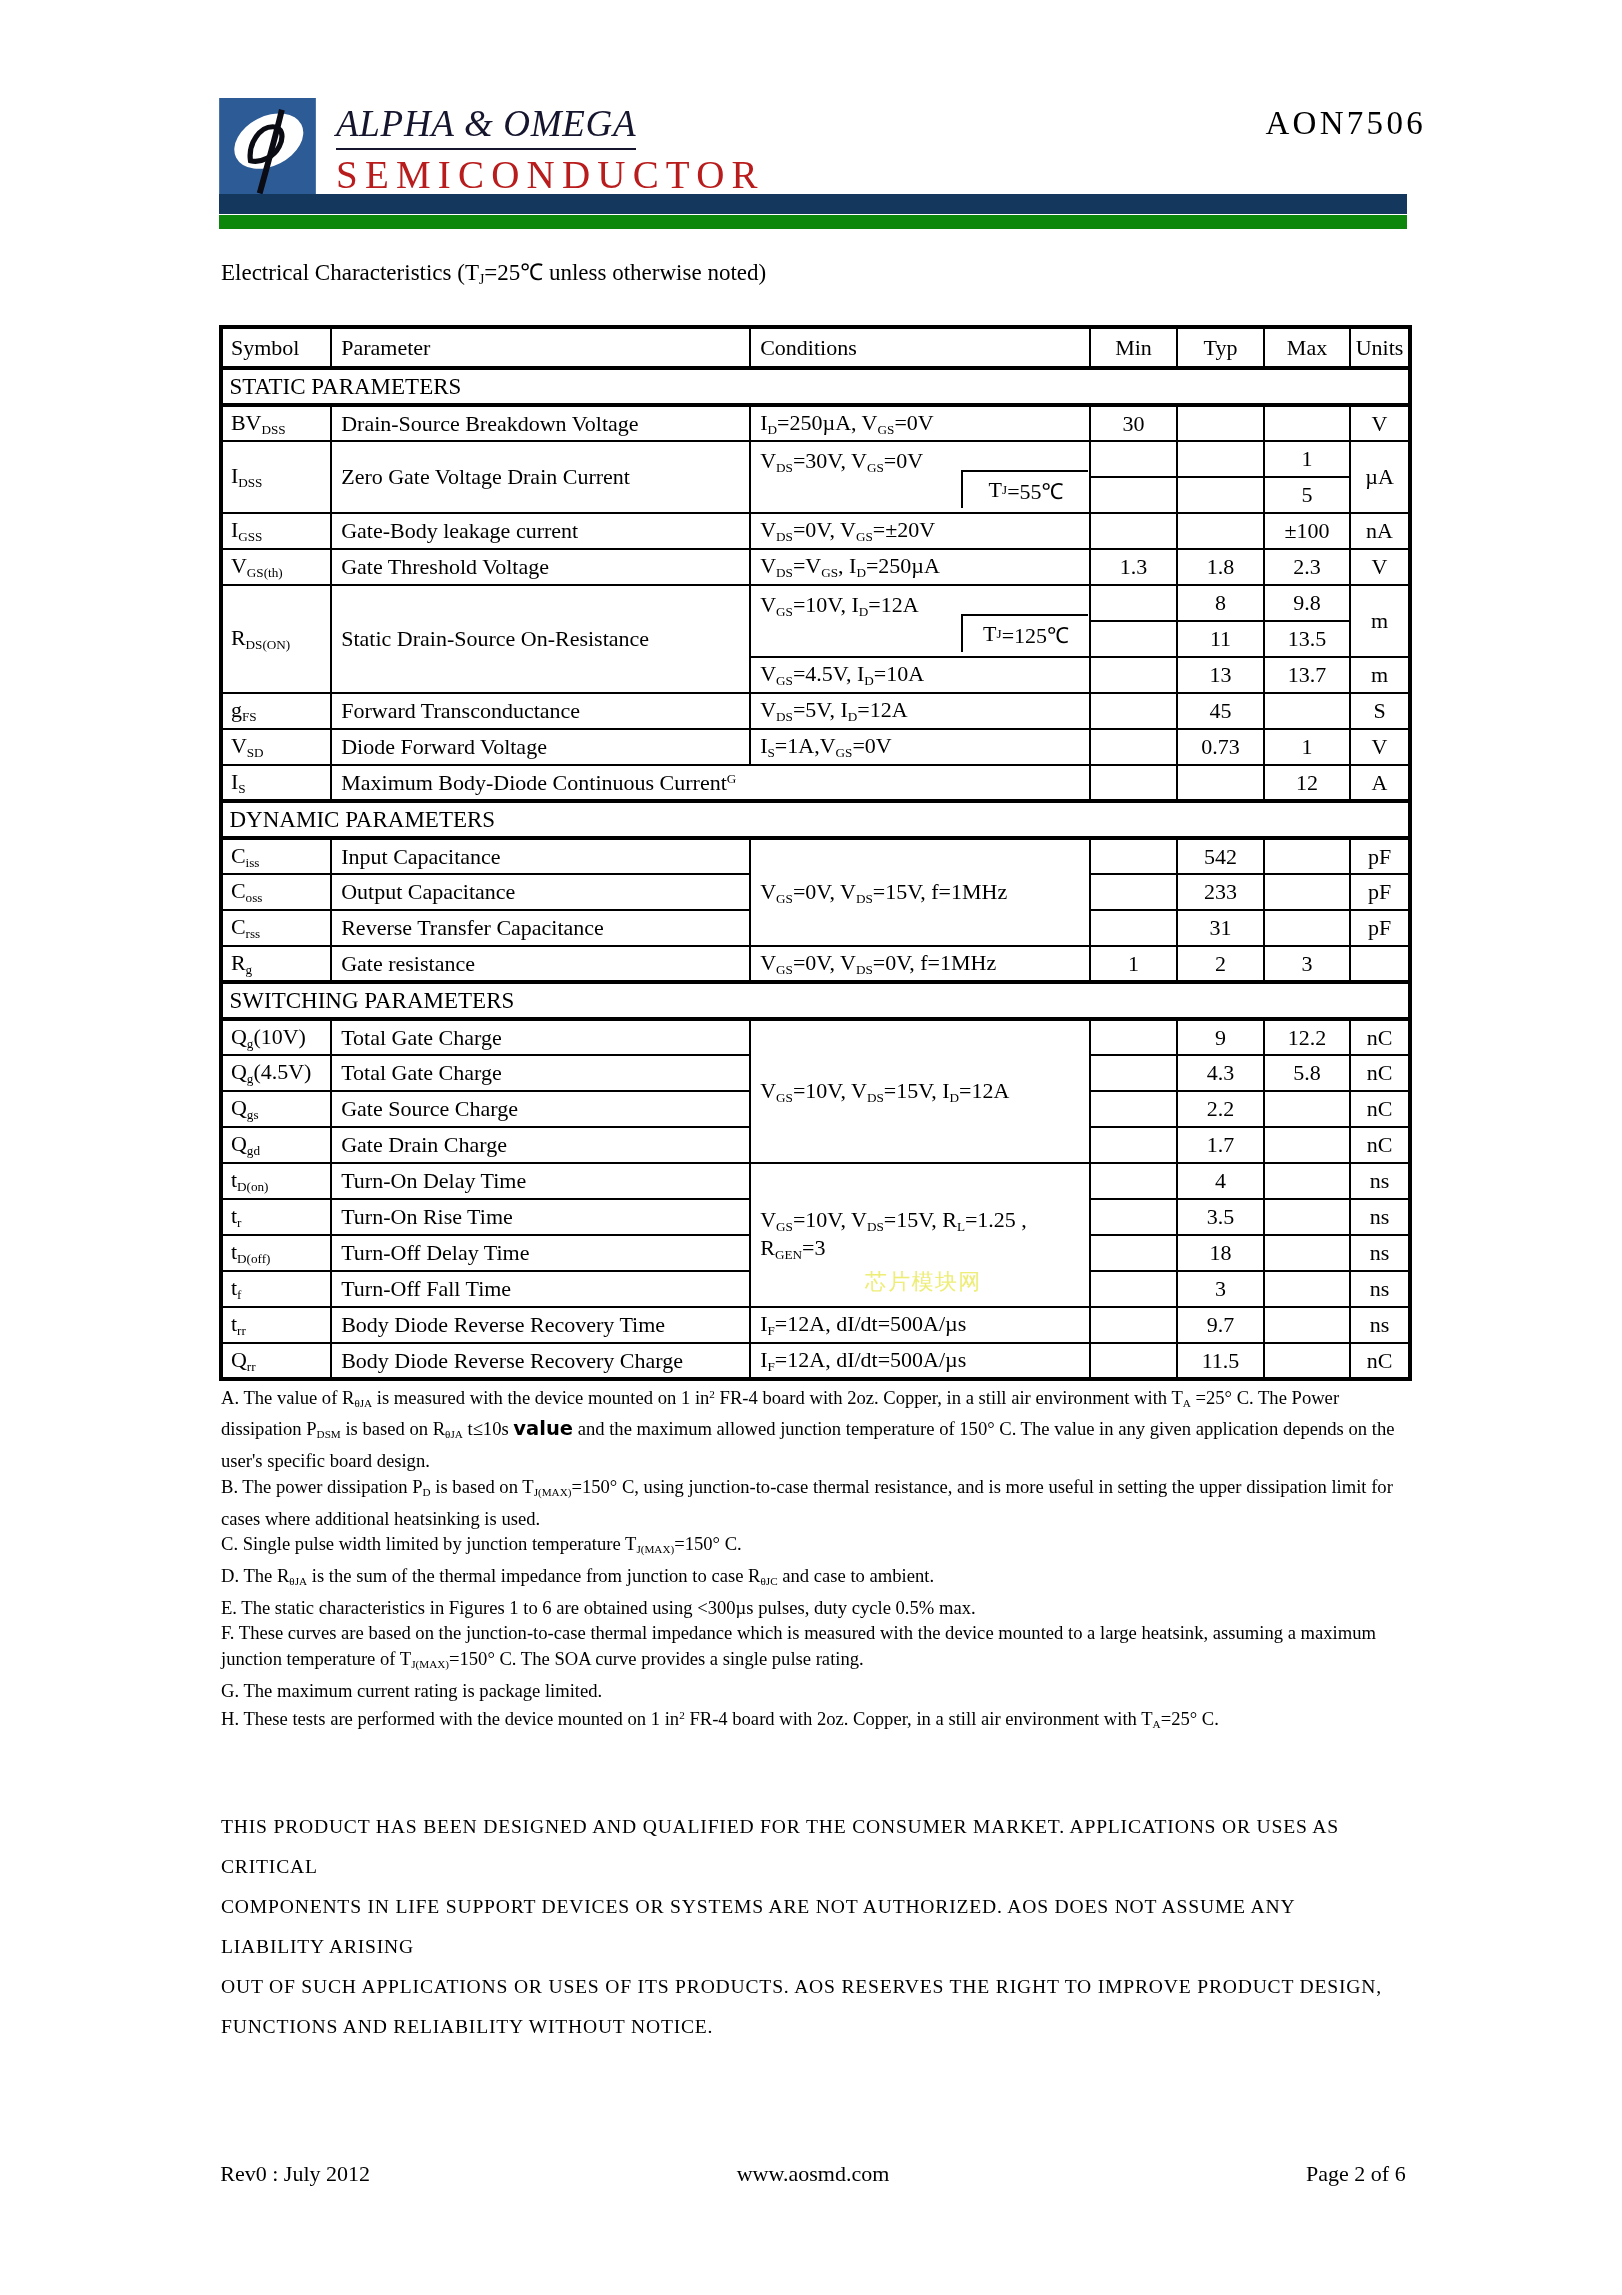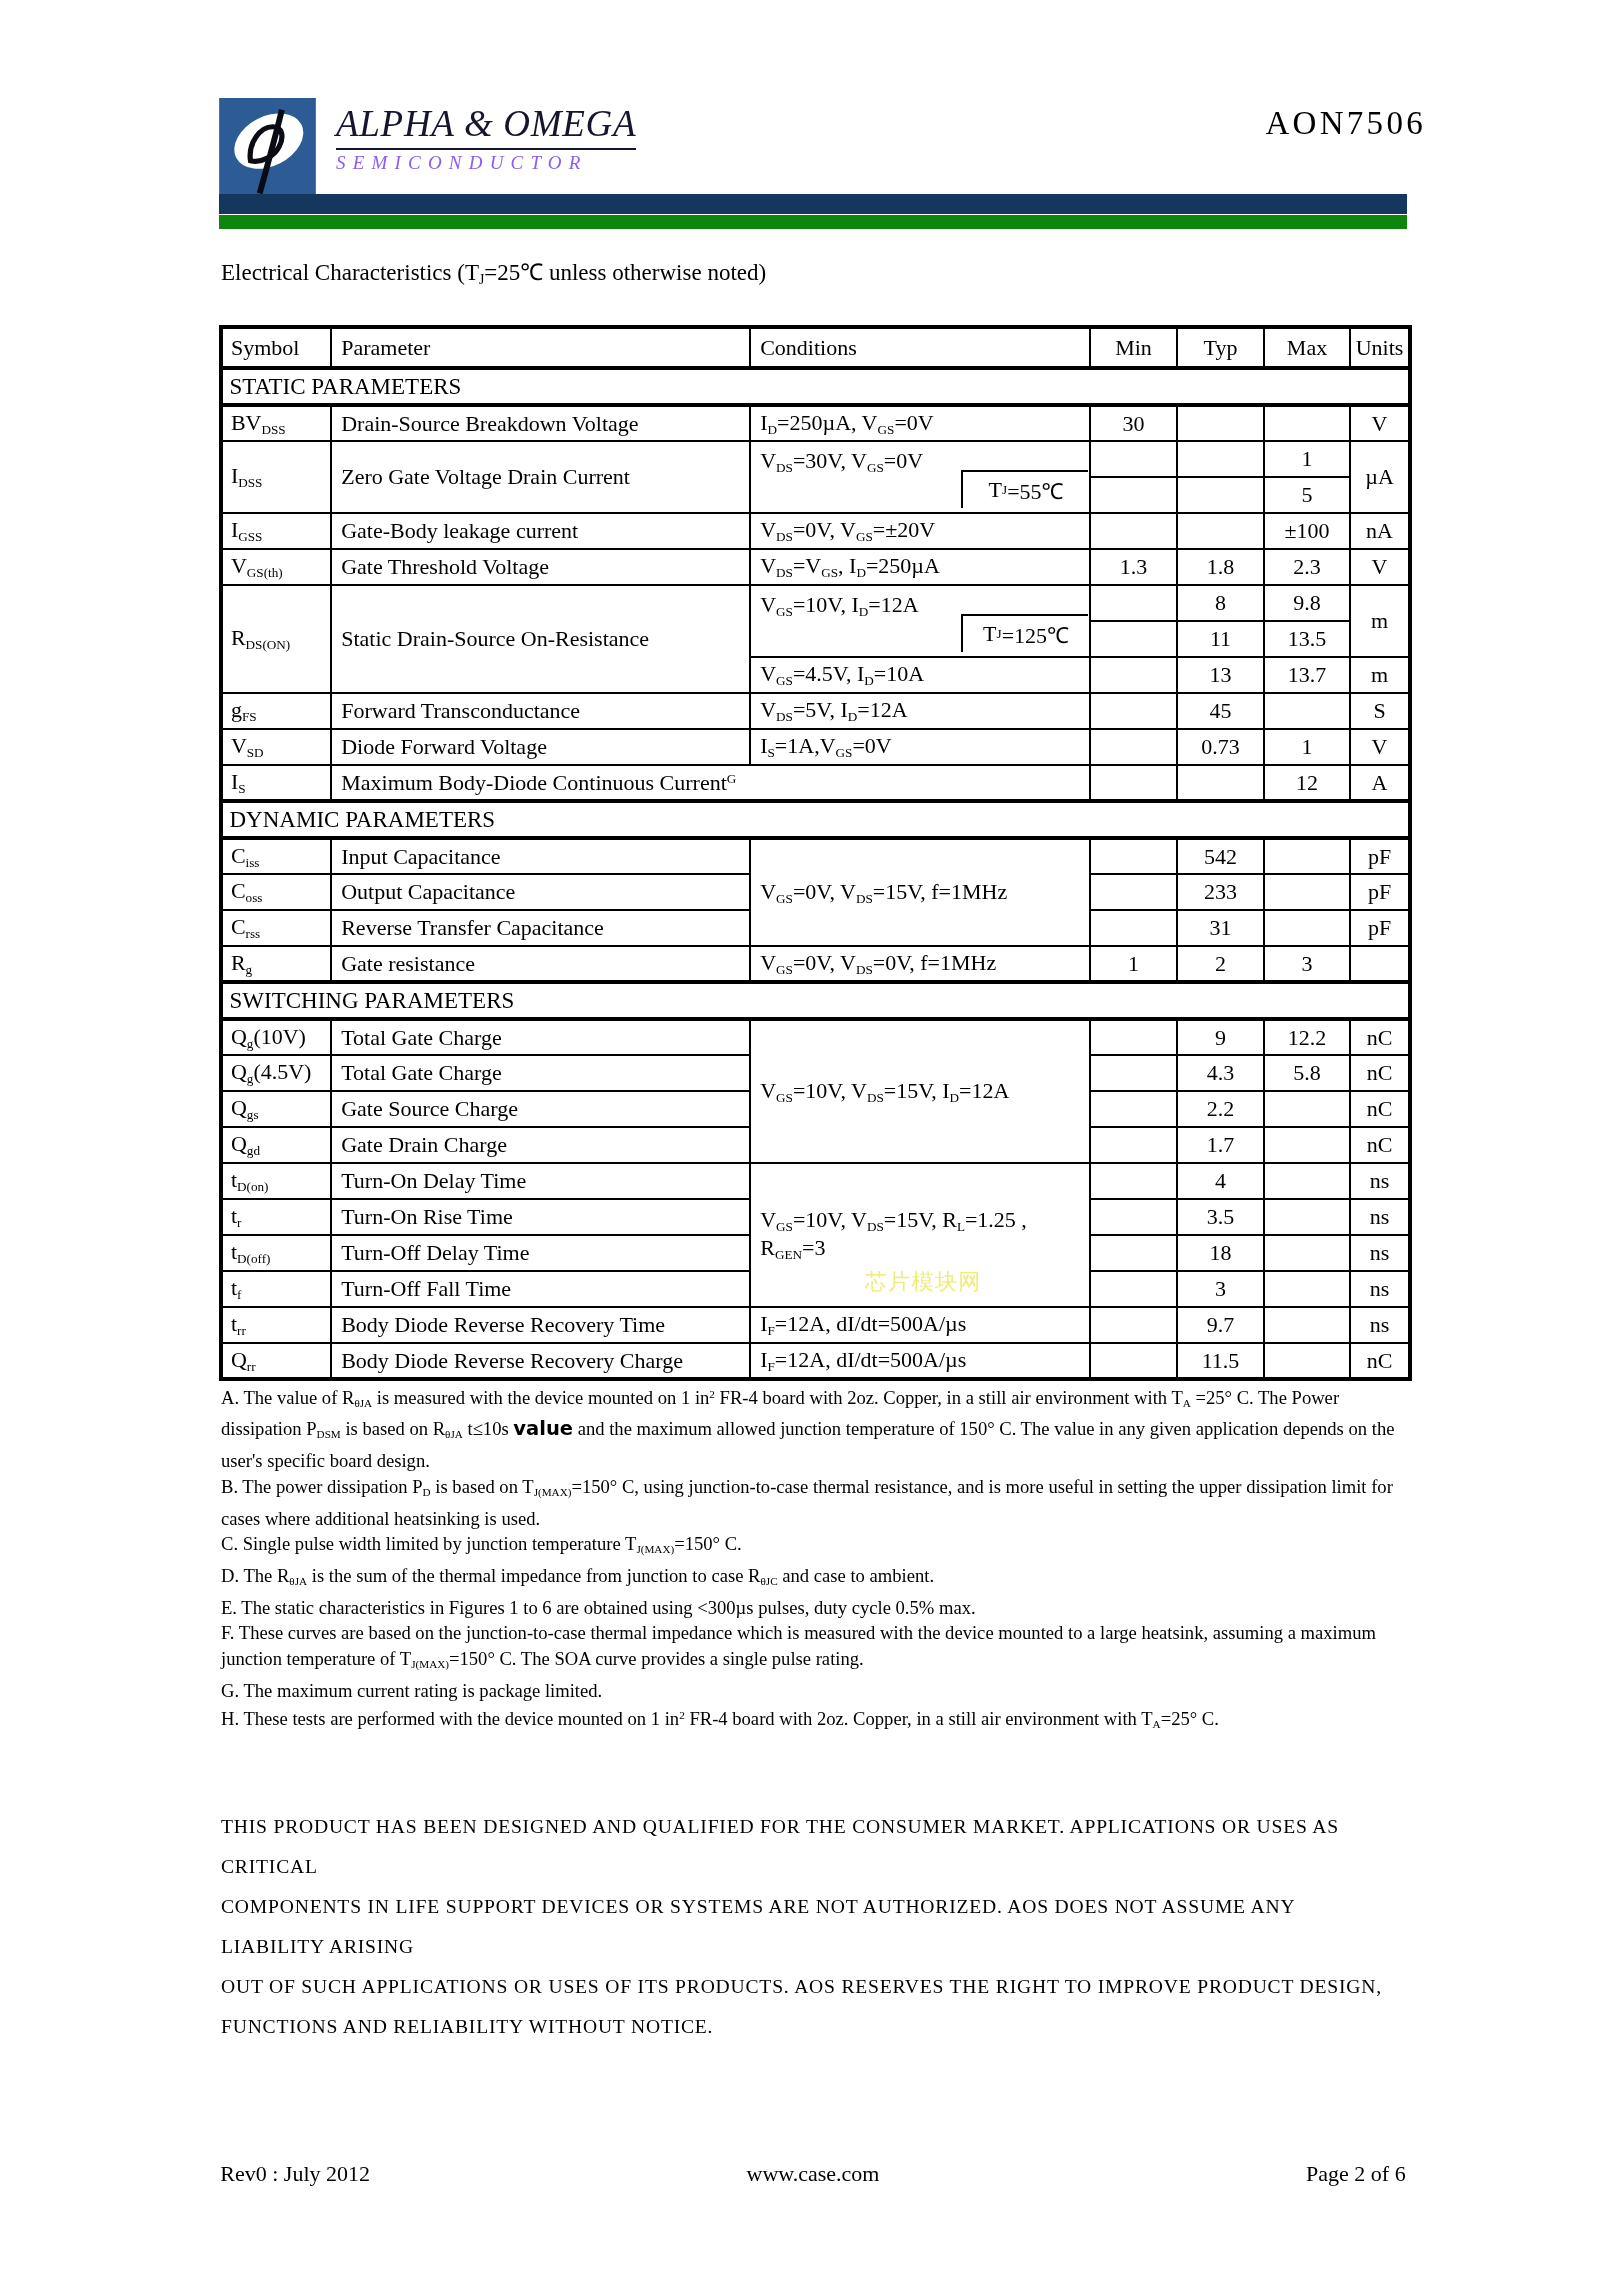--- a/index.html
+++ b/index.html
@@ -4,21 +4,21 @@
 <style>
   html,body{margin:0;padding:0;background:#9a9a9a;}
   .page{position:relative;width:1622px;height:2295px;background:#ffffff;
         font-family:"Liberation Serif",serif;color:#000;overflow:hidden;}
 
   
   .logo{position:absolute;left:219px;top:98px;width:97px;height:98px;}
   .brand{position:absolute;left:336px;top:102px;}
   .brand-name{display:inline-block;font-size:37px;font-weight:normal;font-style:italic;
               letter-spacing:0.7px;border-bottom:2.6px solid #15152e;padding-bottom:2.6px;color:#15152e;}
-  .brand-sub{font-size:19px;font-style:italic;letter-spacing:7.2px;margin-top:2.6px;color:#8b5cf6;}
+  .brand-sub{font-size:39px;letter-spacing:7.2px;margin-top:2.6px;color:#b91c1c;}
   .part-number{position:absolute;top:105px;right:196px;font-size:33px;letter-spacing:3.3px;}
   .bar-navy{position:absolute;left:219px;top:194px;width:1188px;height:20px;}
   .bar-green{position:absolute;left:219px;top:215px;width:1188px;height:13.7px;}
 
   .doc-title{position:absolute;left:221px;top:255px;font-size:23px;}
 
   
   .spec-table{position:absolute;left:219px;top:325px;width:1189px;
               border-collapse:collapse;font-size:22px;table-layout:fixed;}
   .spec-table{border:4.6px solid #000;}
@@ -333,17 +333,17 @@
 
   <div class="disclaimer" id="disclaimer">
       <div>THIS PRODUCT HAS BEEN DESIGNED AND QUALIFIED FOR THE CONSUMER MARKET. APPLICATIONS OR USES AS CRITICAL</div>
       <div>COMPONENTS IN LIFE SUPPORT DEVICES OR SYSTEMS ARE NOT AUTHORIZED. AOS DOES NOT ASSUME ANY LIABILITY ARISING</div>
       <div>OUT OF SUCH APPLICATIONS OR USES OF ITS PRODUCTS. AOS RESERVES THE RIGHT TO IMPROVE PRODUCT DESIGN,</div>
       <div>FUNCTIONS AND RELIABILITY WITHOUT NOTICE.</div>
     </div>
 
   <div class="page-footer">
     <span class="pf-left">Rev0 : July 2012</span>
-    <span class="pf-center">www.case.com</span>
+    <span class="pf-center">www.aosmd.com</span>
     <span class="pf-right">Page 2 of 6</span>
   </div>
 </div>
 
 
 </body></html>

